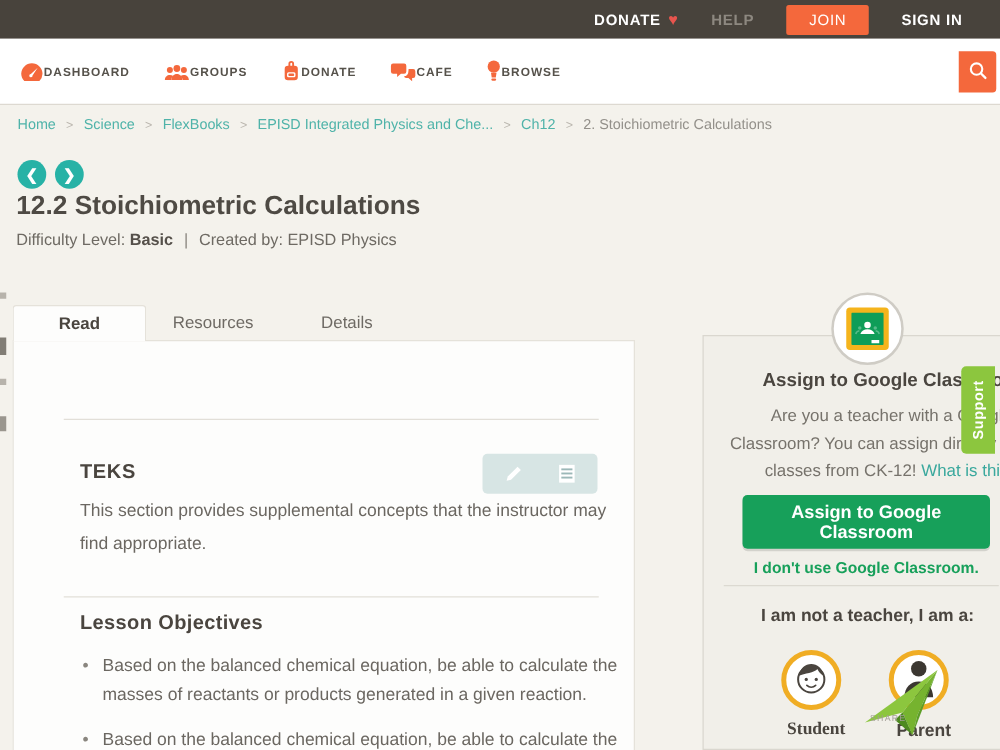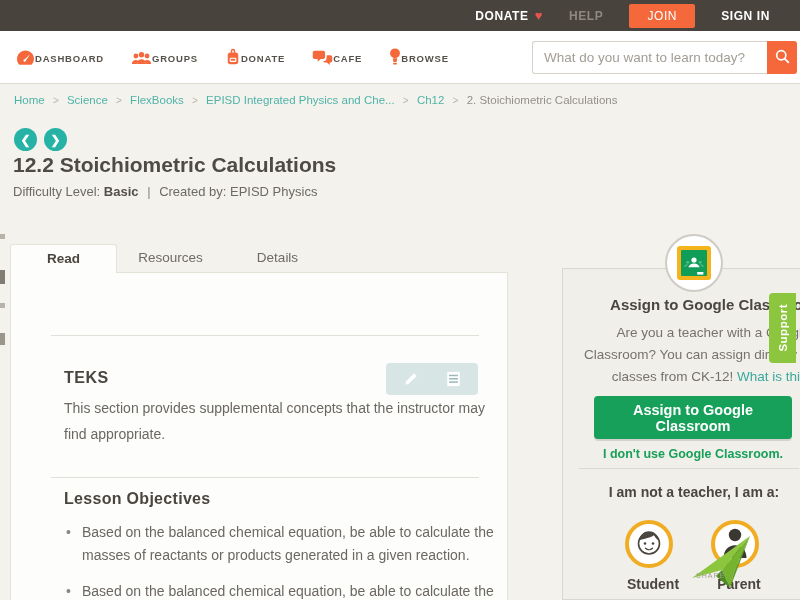--- a/index.html
+++ b/index.html
@@ -162,21 +162,20 @@
         <svg width="12" height="18" viewBox="0 0 14 22" fill="#f4683c">
             <circle cx="7" cy="6.5" r="6"></circle>
             <path d="M4.3 12.5h5.4l-.7 4.5H5z"></path>
             <rect x="4.6" y="18" width="4.8" height="2.2" rx="1.1"></rect>
           </svg>
       </span>
       <span class="ni-label">BROWSE</span>
     </div>
   </div>
   <div class="searchbox">
-    <input type="text" placeholder="What do you want to learn today?" style="">
     <button class="search-btn">
       <span>
         <svg width="15" height="15" viewBox="0 0 18 18">
             <circle cx="7.5" cy="7.5" r="5.5" fill="none" stroke="#fff" stroke-width="2"></circle>
             <line x1="11.8" y1="11.8" x2="16" y2="16" stroke="#fff" stroke-width="2.2" stroke-linecap="round"></line>
           </svg>
       </span>
     </button>
   </div>
 </div>
@@ -291,21 +290,21 @@
     </span>
   </div>
   <div class="role-circle" style="top:251px; left:148px;">
     <span>
       <svg width="30" height="32" viewBox="0 0 30 32">
           <circle cx="15" cy="9" r="6.2" fill="#3b3731"></circle>
           <path d="M3.5 32c0-8 5-12.8 11.5-12.8S26.5 24 26.5 32z" fill="#3b3731"></path>
         </svg>
     </span>
   </div>
-  <div class="role-label" style="top:307px; left:40px;">Student</div>
+  <div class="role-label" style="top:307px; left:40px;font-family:Liberation Serif, serif;">Student</div>
   <div class="role-label" style="top:307px; left:126px;">Parent</div>
 </div>
 
 <div class="support-tab">
   <span>Support</span>
 </div>
 
 <div class="share-widget">
   <span>
     <svg width="66" height="58" viewBox="0 0 66 58">

